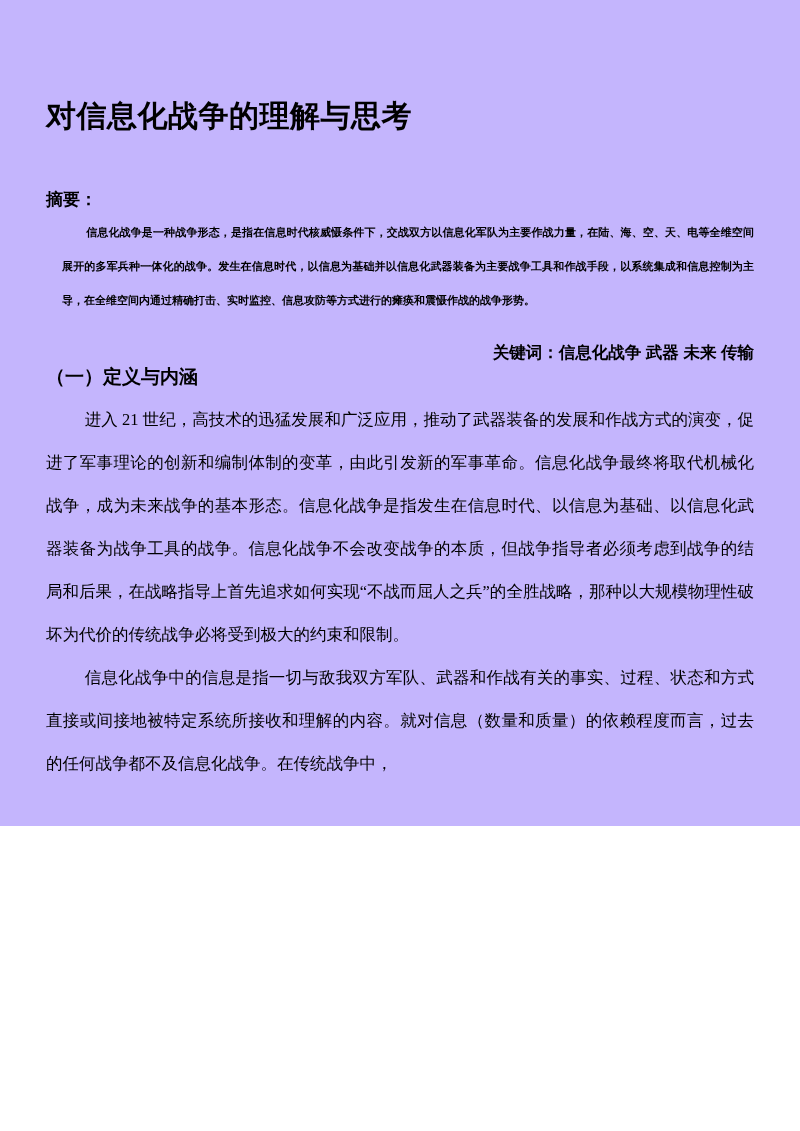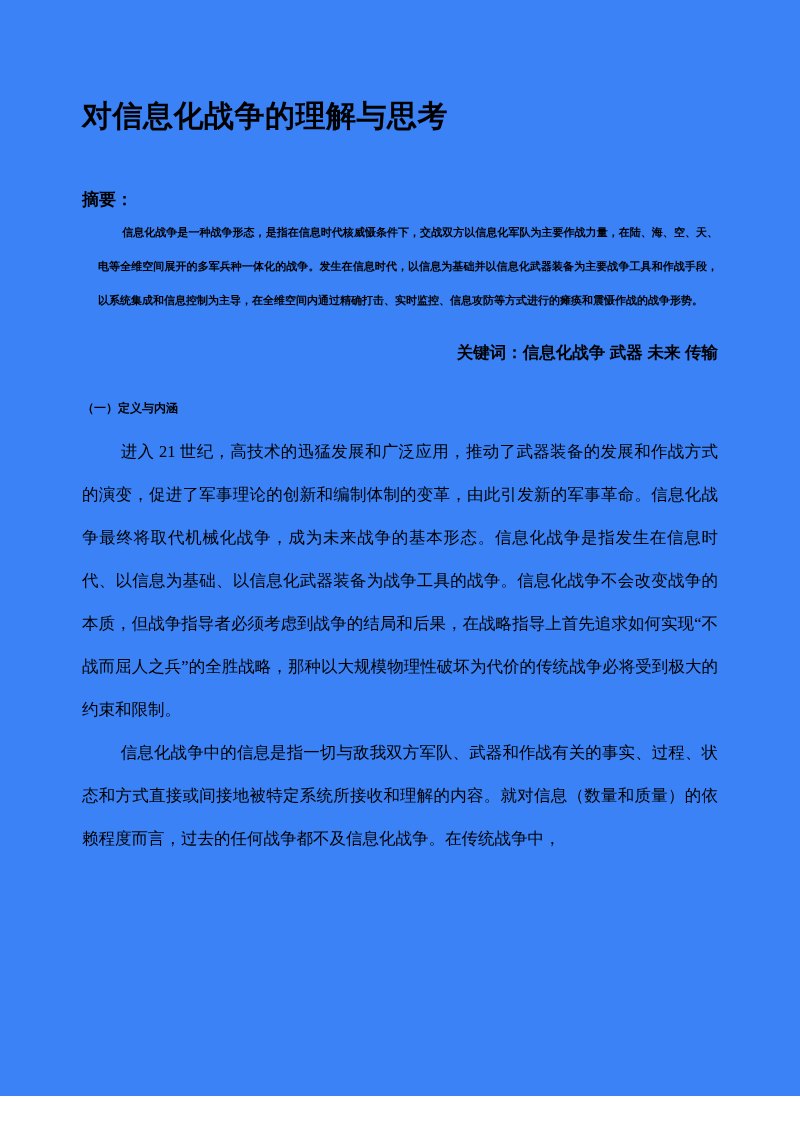--- a/index.html
+++ b/index.html
@@ -3,26 +3,26 @@
 <meta charset="utf-8">
 <style>
   html, body {
     margin: 0;
     padding: 0;
     background: #ffffff;
   }
   .page {
     position: relative;
     width: 800px;
-    height: 1096px;
+    height: 826px;
     margin: 0 auto;
-    background: #3b82f6;
+    background: #c4b5fd;
     color: #000000;
     box-sizing: border-box;
-    padding: 0 82px;
+    padding: 0 46px;
     overflow: hidden;
     font-family: "Liberation Serif", "DejaVu Serif", serif;
   }
   .doc-title {
     margin: 96px 0 0 0;
     font-family: "Liberation Serif", "DejaVu Serif", serif;
     font-weight: bold;
     font-size: 30px;
     line-height: 40px;
     letter-spacing: 0.5px;
@@ -59,24 +59,24 @@
     font-family: "Liberation Sans", "DejaVu Sans", sans-serif;
     font-weight: bold;
     font-size: 17px;
     line-height: 25px;
   }
   .section-number {
     display: inline-block;
     width: 64px;
   }
   .subsection-heading {
-    margin-top: 32px;
+    margin-top: 0;
     font-family: Liberation Sans, sans-serif;
     font-weight: bold;
-    font-size: 12px;
+    font-size: 19px;
     line-height: 25px;
   }
   .body-para {
     margin: 0;
     font-family: "Liberation Serif", "DejaVu Serif", serif;
     font-weight: normal;
     font-size: 16.5px;
     line-height: 43px;
     text-align: justify;
     text-justify: inter-character;

